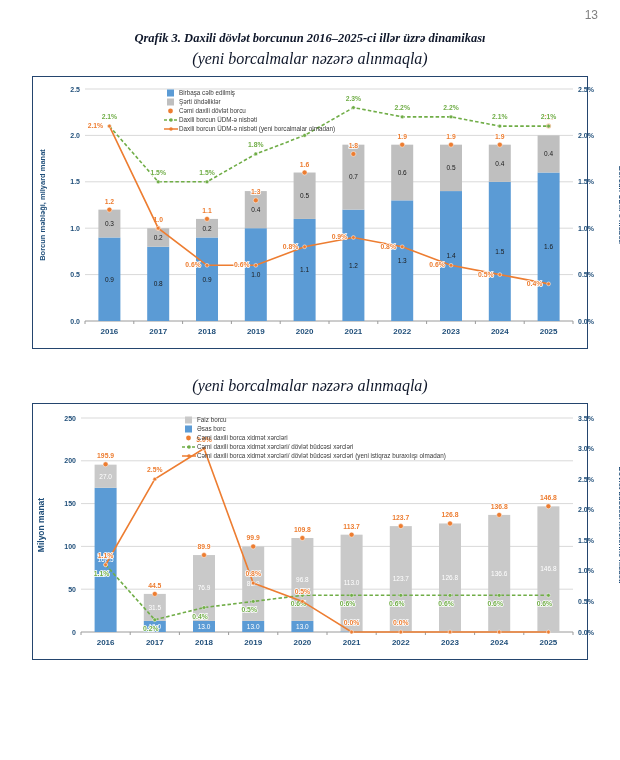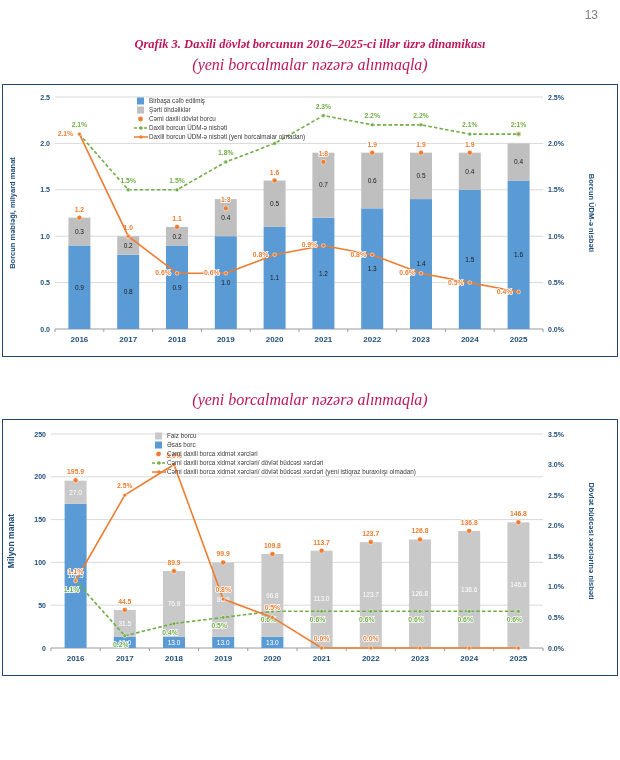--- a/index.html
+++ b/index.html
@@ -1,25 +1,25 @@
 <!DOCTYPE html>
 <html><head>
 <meta charset="utf-8">
 <style>
   * { margin:0; padding:0; box-sizing:border-box; }
   html,body { background:#ffffff; }
   body { font-family:"Liberation Sans", sans-serif; }
   .page { width:620px; height:760px; background:#fff; margin:0 auto; position:relative; overflow:hidden; }
   .page-number { position:absolute; top:8px; right:22px; font-size:12px; color:#7f7f7f; }
-  .fig-title { margin:8px auto; text-align:center; font-family:"Liberation Serif", serif;
-               font-style:italic; font-weight:bold; font-size:12.5px; line-height:1.4; color:#be185d; }
+  .fig-title { margin:2px auto; text-align:center; font-family:"Liberation Serif", serif;
+               font-style:italic; font-weight:bold; font-size:12.5px; line-height:1.4; color:#0f172a; }
   .fig-title .subtitle { font-weight:normal; font-size:16px; }
   .t1 { padding-top:28px; max-width:560px; }
   .t2 { padding-top:24px; max-width:470px; }
-  .chart-frame { width:616px; margin:6px auto 0; border:1.5px solid #24456e; background:#fff; padding:2px 1px 1px 2px; }
+  .chart-frame { width:556px; margin:6px auto 0; border:1.5px solid #24456e; background:#fff; padding:2px 1px 1px 2px; }
   svg { display:block; overflow:visible; }
   text { font-family:"Liberation Sans", sans-serif; }
   .grid  { stroke:#d9d9d9; stroke-width:1; }
   .axisline { stroke:#9a9a9a; stroke-width:1; }
   .tick  { font-size:7px;  font-weight:bold; fill:#1f4e79; }
   .xtick { font-size:8px;  font-weight:bold; fill:#1f4e79; }
   .barlab  { font-size:6.5px; }
   .linelab { font-size:6.8px; font-weight:bold; paint-order:stroke; stroke:#ffffff; stroke-width:1.6px; }
   .axtitle { font-size:7.5px; font-weight:bold; fill:#1f4e79; }
   .axtitle-big { font-size:8.5px; font-weight:bold; fill:#1f4e79; }

